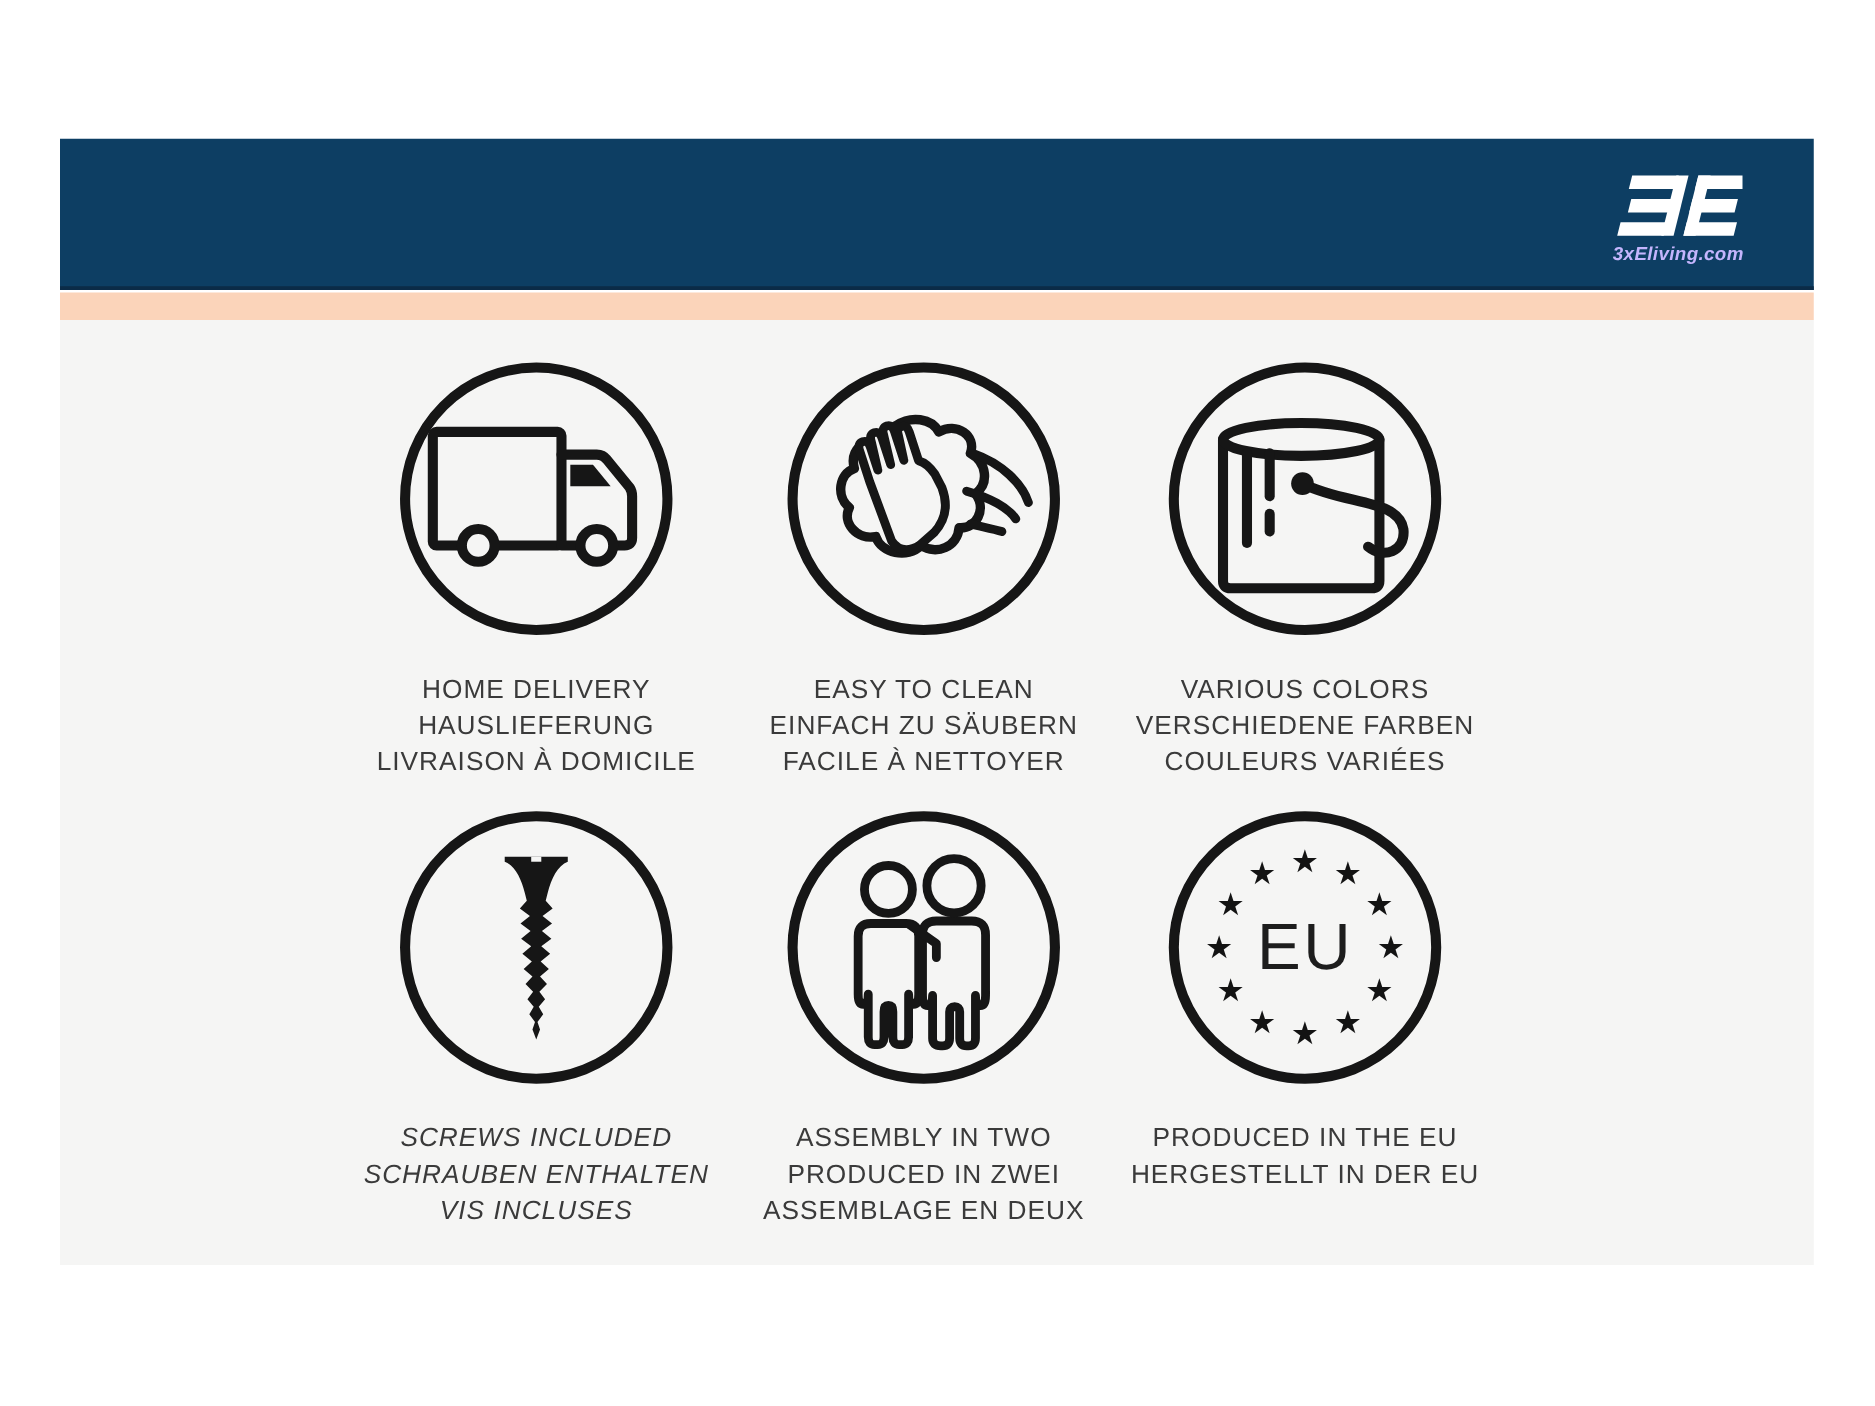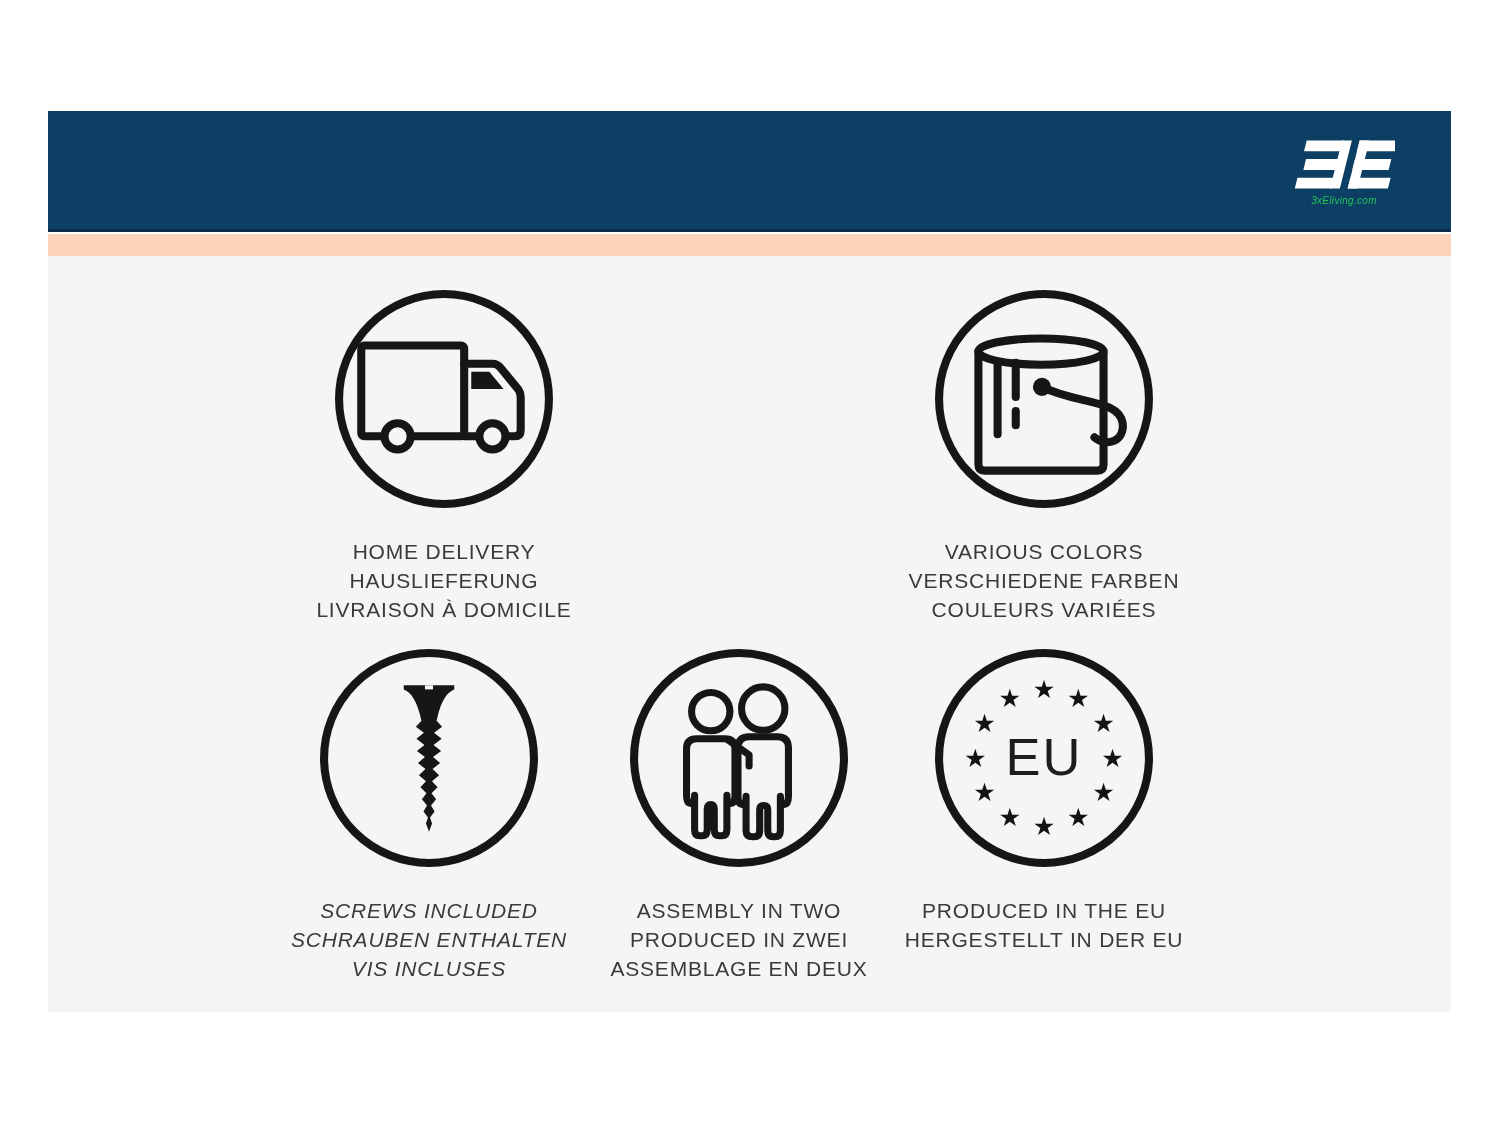--- a/index.html
+++ b/index.html
@@ -18,21 +18,21 @@
   .panel{
     position:absolute;left:48px;top:256px;width:1403px;height:756px;
     background:#f5f5f4;
   }
   .logo{
     position:absolute;right:56px;top:28px;
     display:flex;flex-direction:column;align-items:center;gap:4px;
   }
   .logo-mark{width:102px;height:52px;display:block;}
   .logo-domain{
-    color:#22c55e;font-weight:normal;font-style:italic;font-size:10px;
+    color:#c4b5fd;font-weight:bold;font-style:italic;font-size:15px;
     letter-spacing:.3px;white-space:nowrap;
   }
   .feature{
     position:absolute;width:380px;
     display:flex;flex-direction:column;align-items:center;
   }
   .badge{width:222px;height:222px;display:block;}
   .caption{
     margin-top:27px;font-size:21px;line-height:29px;letter-spacing:.8px;
     color:#3a3a3a;text-align:center;white-space:nowrap;
@@ -60,36 +60,64 @@
       </g>
     </svg>
     <div class="logo-domain">3xEliving.com</div>
   </div>
 </div>
 
 <div class="peach-bar"></div>
 
 <div class="panel">
 
-  <div class="feature" style="left:206px;top:32px;">
+  <div class="feature" style="left:191px;top:32px;">
     <svg class="badge" viewBox="0 0 220 220" fill="none" stroke="#161616" stroke-width="8" stroke-linecap="round" stroke-linejoin="round">
       <circle cx="110" cy="110" r="104"></circle>
       <rect x="28" y="57" width="102" height="90" rx="3"></rect>
       <path d="M130,75 H158 Q163,75 166,79 L184,101 Q186,104 186,108 V141 Q186,147 180,147 H130"></path>
       <path d="M137,83 H155 L169,100 H137 Z" fill="#161616" stroke="none"></path>
       <circle cx="64" cy="147" r="13" fill="#f5f5f4" stroke-width="8"></circle>
       <circle cx="158" cy="147" r="13" fill="#f5f5f4" stroke-width="8"></circle>
     </svg>
     <div class="caption">
       <span>HOME DELIVERY</span>
       <span>HAUSLIEFERUNG</span>
       <span>LIVRAISON À DOMICILE</span>
     </div>
   </div>
 
+  <div class="feature" style="left:501px;top:32px;">
+    <svg class="badge" viewBox="0 0 220 220" fill="none" stroke="#161616" stroke-width="8" stroke-linecap="round" stroke-linejoin="round">
+      <circle cx="110" cy="110" r="104"></circle>
+
+      <path stroke-width="7.5" d="M88,52 C100,44 116,46 122,57 C136,49 152,60 147,74
+        C160,81 162,98 151,106 C160,118 152,134 138,133 C137,148 120,155 108,147
+        C97,158 76,153 72,140 C57,143 45,129 51,117 C40,108 43,90 55,86
+        C51,72 63,61 75,65 C78,57 83,55 88,52 Z"></path>
+
+      <g transform="translate(100,107) rotate(-18)">
+        <path fill="#f5f5f4" stroke-width="7" d="M-26,30 L-28,-20
+          L-28,-46 Q-28,-52 -23.5,-52 Q-19,-52 -19,-46 L-19,-27
+          L-17,-50 Q-17,-56 -12.5,-56 Q-8,-56 -8,-50 L-8,-28
+          L-6,-52 Q-6,-58 -1.5,-58 Q3,-58 3,-52 L3,-28
+          L5,-48 Q5,-54 9.5,-54 Q14,-54 14,-48 L14,-24
+          Q20,-20 23,-10 L25,2 Q26,24 8,34 L-6,40 Q-22,44 -26,30 Z"></path>
+      </g>
+
+      <path stroke-width="7" d="M149,74 C172,82 188,98 193,113"></path>
+      <path stroke-width="7" d="M144,104 C162,109 177,117 183,126"></path>
+      <path stroke-width="7" d="M147,130 C155,132 165,134 172,136"></path>
+    </svg>
+    <div class="caption">
+      <span>EASY TO CLEAN</span>
+      <span>EINFACH ZU SÄUBERN</span>
+      <span>FACILE À NETTOYER</span>
+    </div>
+  </div>
 
   <div class="feature" style="left:806px;top:32px;">
     <svg class="badge" viewBox="0 0 220 220" fill="none" stroke="#161616" stroke-width="8" stroke-linecap="round" stroke-linejoin="round">
       <circle cx="110" cy="110" r="104"></circle>
       <path d="M45,63 L45,175 Q45,181 51,181 L163,181 Q169,181 169,175 L169,63"></path>
       <ellipse cx="107" cy="63" rx="62" ry="13"></ellipse>
       <path d="M64,74 V145"></path>
       <path d="M82,74 V108"></path>
       <path d="M82,122 V136"></path>
       <path d="M108,98 C142,115 184,110 188,134 C190,152 172,158 160,148"></path>

